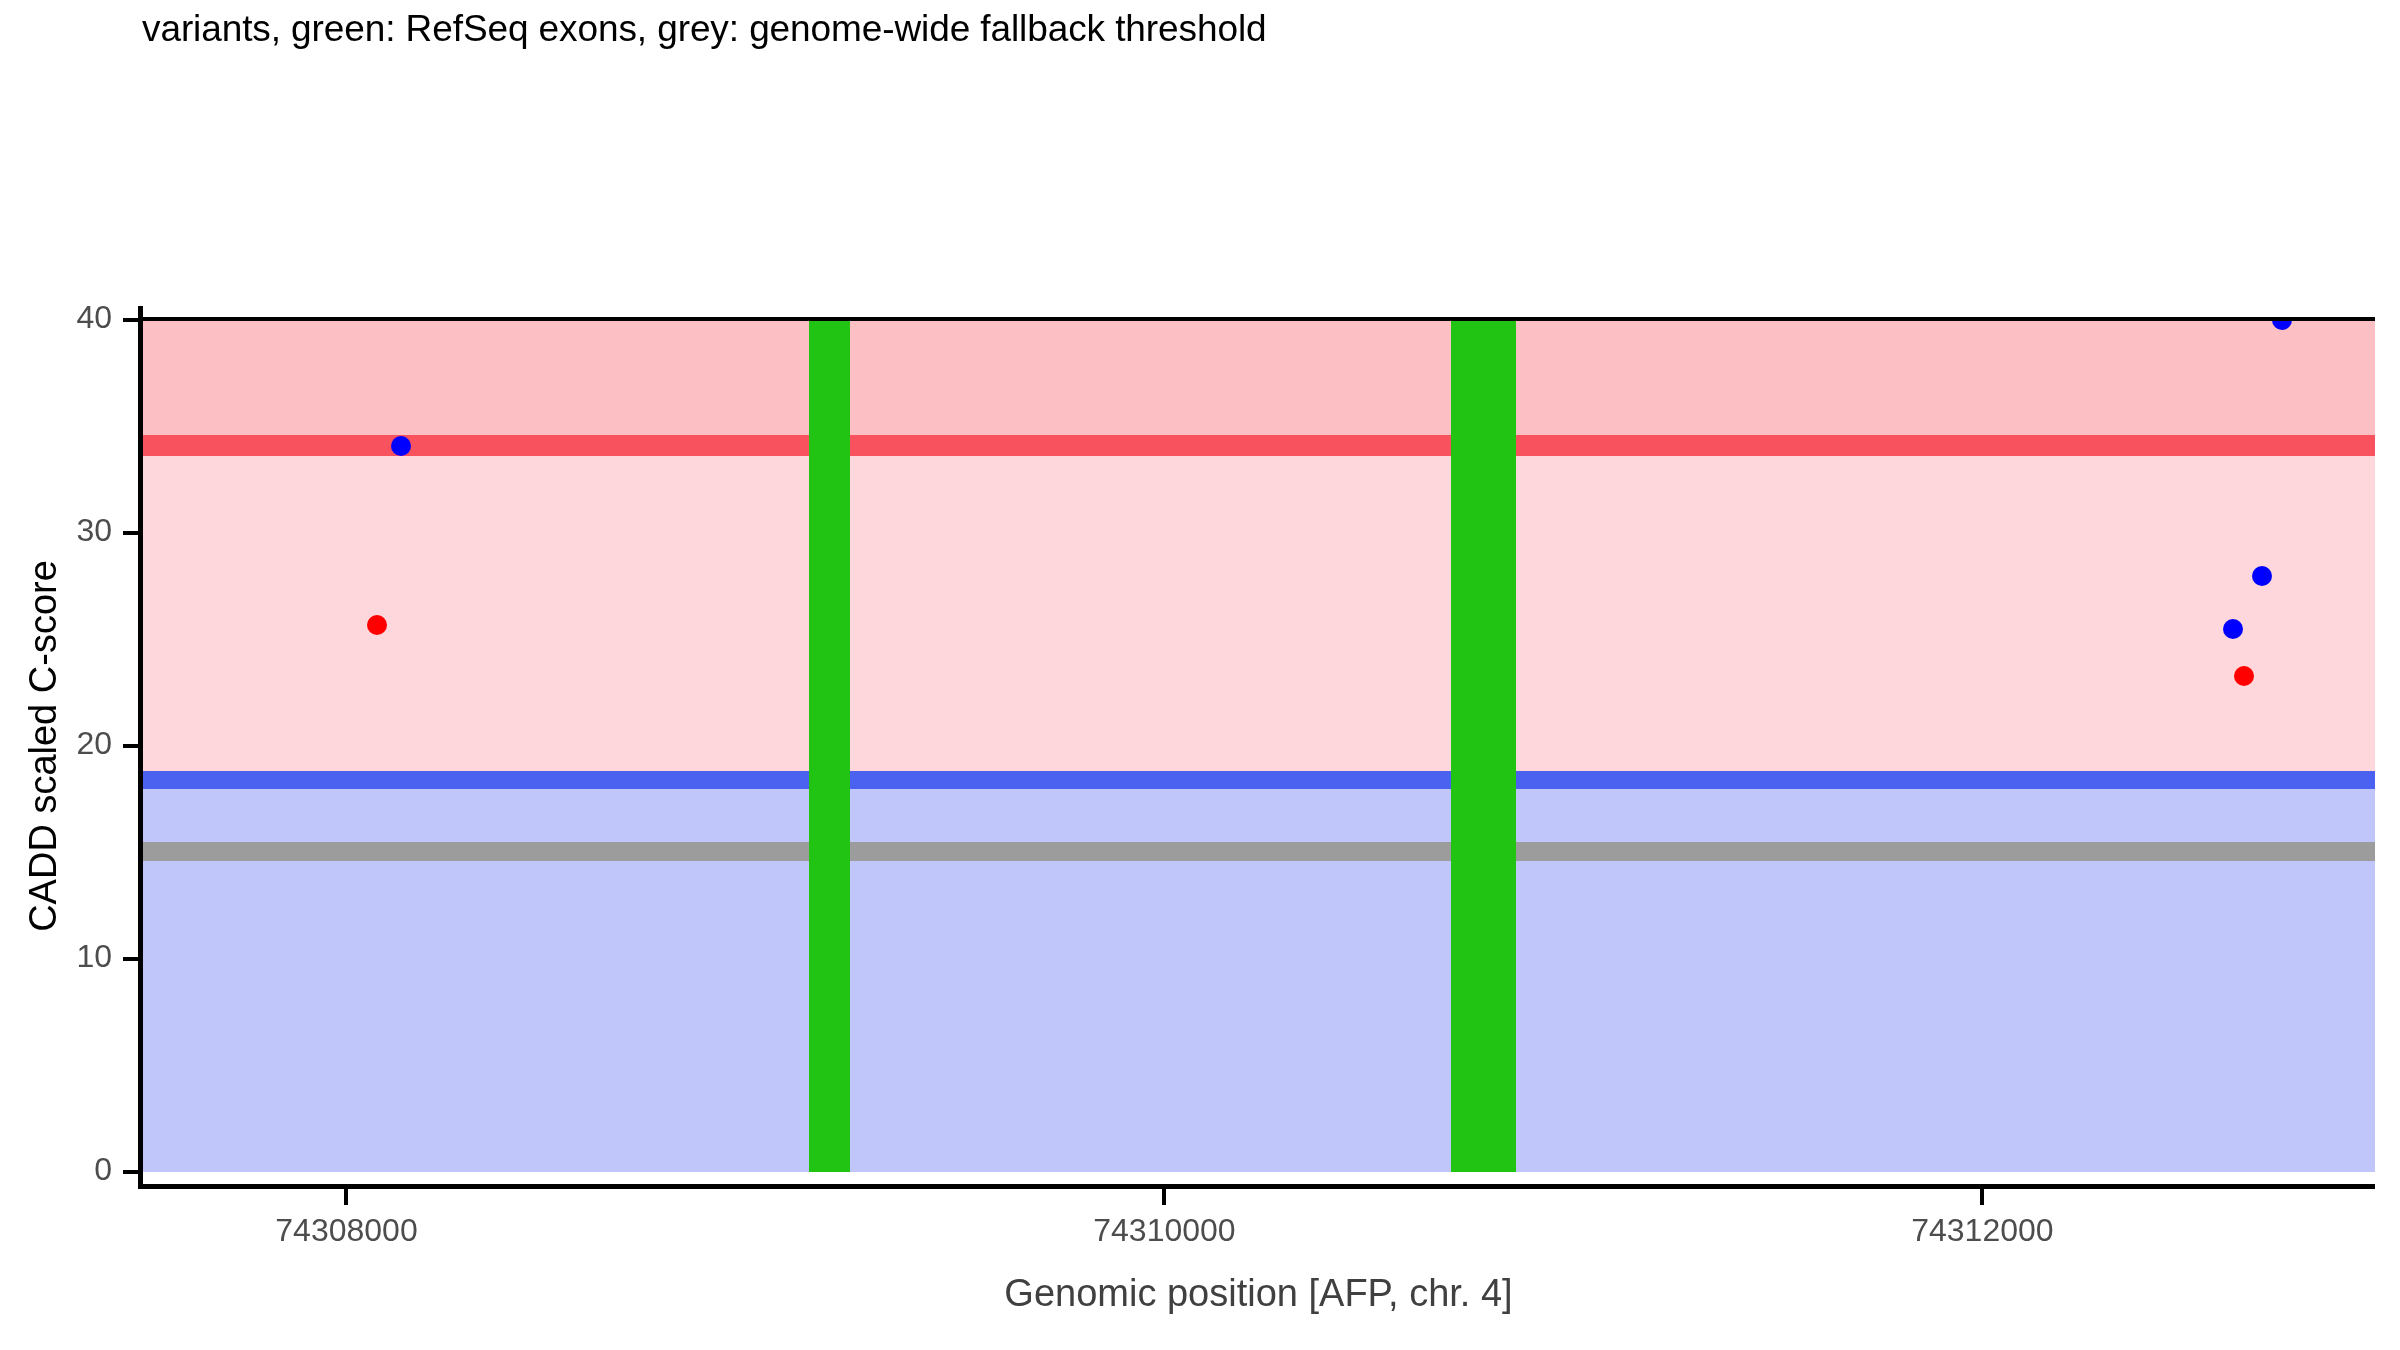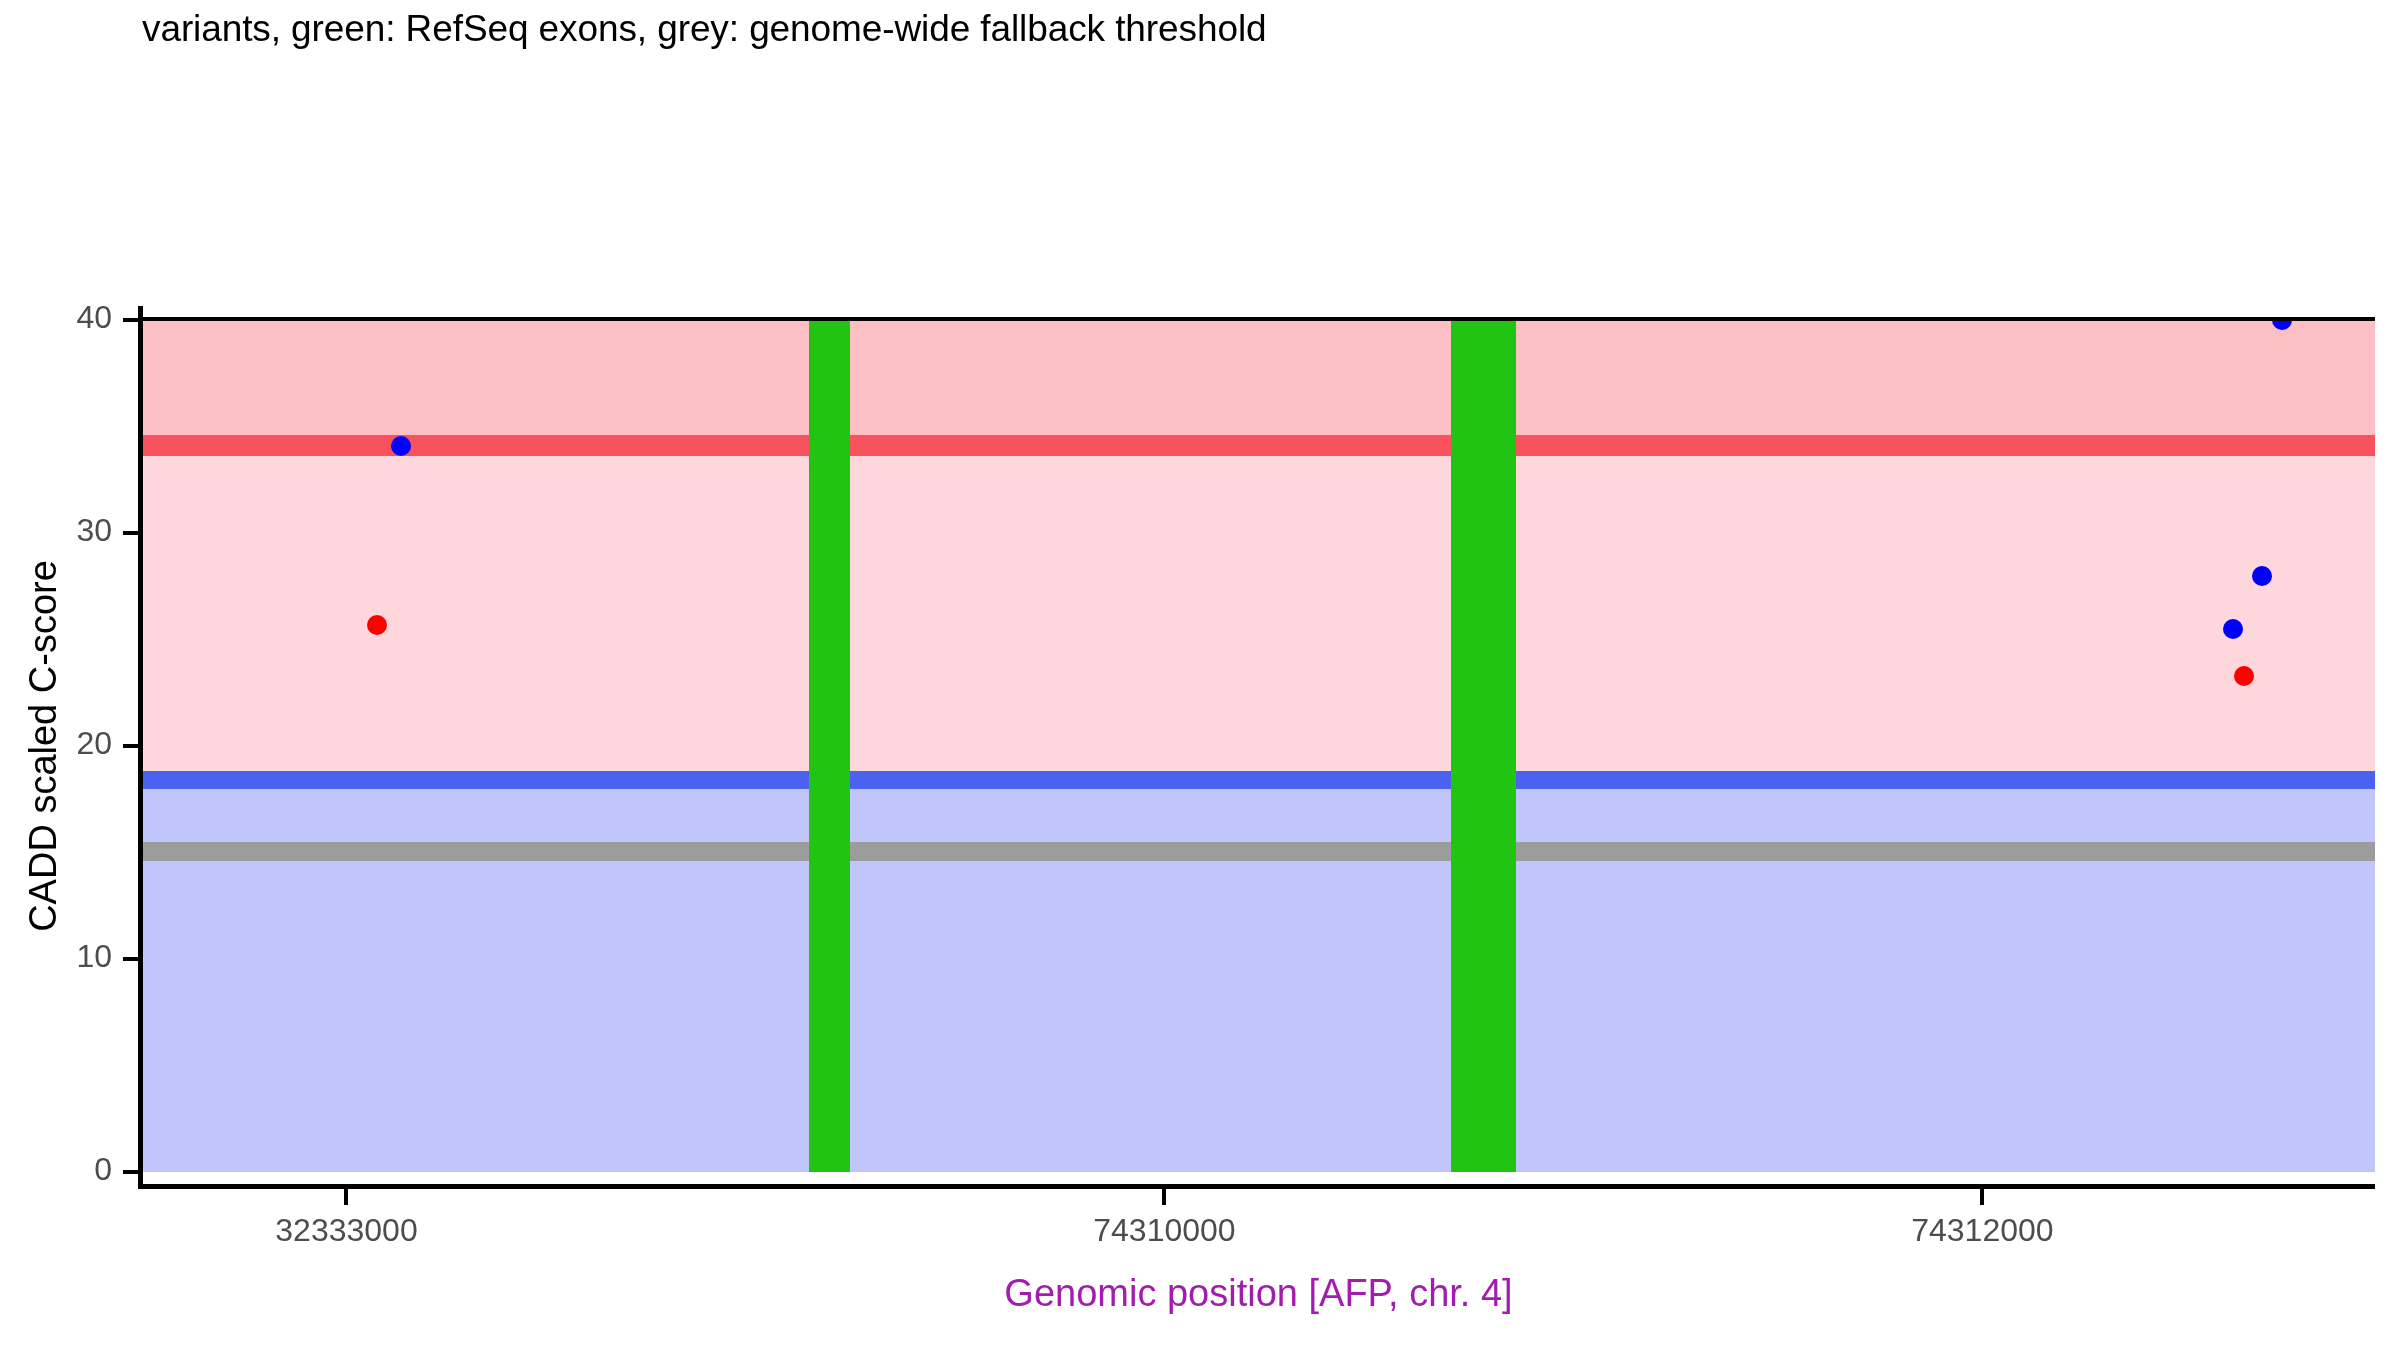--- a/index.html
+++ b/index.html
@@ -142,21 +142,21 @@
     width: 0;
     height: 0;
   }
   #x-axis-title {
     position: absolute;
     left: 142px;
     top: 1272px;
     width: 2233px;
     text-align: center;
     font-size: 38px;
-    color: #a21caf;
+    color: #404040;
     white-space: nowrap;
   }
 </style>
 </head>
 <body>
 
 <div id="title-block">
   <div class="title-line">variants, green: RefSeq exons, grey: genome-wide fallback threshold</div>
 </div>
 
@@ -190,21 +190,21 @@
       <div class="ylabel-tick" style="top: 1151px;">0</div>
       <div class="tick-y" style="top: 957px;"></div>
       <div class="ylabel-tick" style="top: 938px;">10</div>
       <div class="tick-y" style="top: 744px;"></div>
       <div class="ylabel-tick" style="top: 725px; margin-left: 31px;">20</div>
       <div class="tick-y" style="top: 531px;"></div>
       <div class="ylabel-tick" style="top: 512px;">30</div>
       <div class="tick-y" style="top: 318px;"></div>
       <div class="ylabel-tick" style="top: 299px;">40</div>
       <div class="tick-x" style="left: 344.487px;"></div>
-      <div class="xlabel-tick" style="left: 346.487px;">32333000</div>
+      <div class="xlabel-tick" style="left: 346.487px;">74308000</div>
       <div class="tick-x" style="left: 1162.44px;"></div>
       <div class="xlabel-tick" style="left: 1164.44px;">74310000</div>
       <div class="tick-x" style="left: 1980.38px;"></div>
       <div class="xlabel-tick" style="left: 1982.38px;">74312000</div>
     </div>
 
   <div id="y-axis-title-wrap">
     <div id="y-axis-title">CADD scaled C-score</div>
   </div>
   <div id="x-axis-title">Genomic position [AFP, chr. 4]</div>

